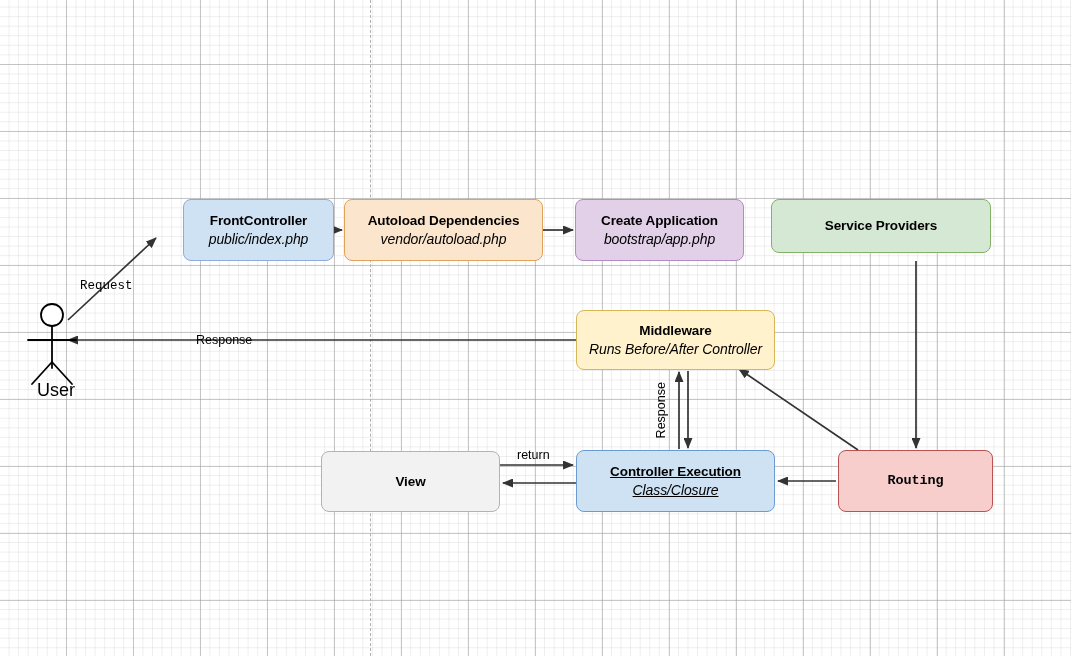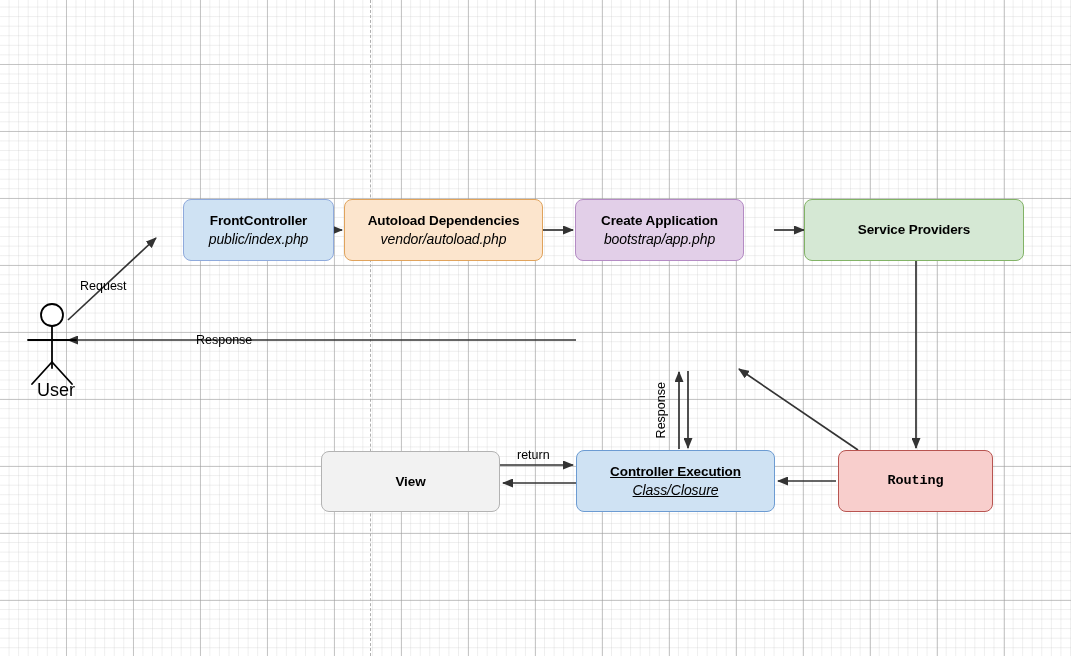--- a/index.html
+++ b/index.html
@@ -128,39 +128,43 @@
   <div class="node" style="left:344px;top:199px;width:199px;height:62px;background:#FCE5CD;border:1.6px solid #E0A35C;">
     <div class="node-title">Autoload Dependencies</div>
     <div class="node-sub">vendor/autoload.php</div>
   </div>
 
   <div class="node" style="left:575px;top:199px;width:169px;height:62px;background:#E2CFE8;border:1.6px solid #B48BC4;">
     <div class="node-title">Create Application</div>
     <div class="node-sub">bootstrap/app.php</div>
   </div>
 
-  <div class="node" style="left:804px;top:199px;width:220px;height:62px;background:#D5E8D4;border:1.6px solid #82B366;">
+  <div class="node" style="left:771px;top:199px;width:220px;height:54px;background:#D5E8D4;border:1.6px solid #82B366;">
     <div class="node-title">Service Providers</div>
   </div>
 
+  <div class="node" style="left:576px;top:310px;width:199px;height:60px;background:#FFF2CC;border:1.6px solid #D6B656;">
+    <div class="node-title">Middleware</div>
+    <div class="node-sub">Runs Before/After Controller</div>
+  </div>
 
   <div class="node" style="left:838px;top:450px;width:155px;height:62px;background:#F8CECC;border:1.6px solid #B85450;font-family:Liberation Mono, monospace;">
     <div class="node-title">Routing</div>
   </div>
 
   <div class="node" style="left:576px;top:450px;width:199px;height:62px;background:#CFE2F3;border:1.6px solid #6C9BD2;text-decoration:underline;">
     <div class="node-title">Controller Execution</div>
     <div class="node-sub">Class/Closure</div>
   </div>
 
   <div class="node" style="left:321px;top:451px;width:179px;height:61px;background:#F2F2F2;border:1.6px solid #B3B3B3;">
     <div class="node-title">View</div>
   </div>
 
-  <div class="edge-label" style="left:80px;top:280px;">Request</div>
+  <div class="edge-label" style="left:80px;top:280px;font-family:Liberation Mono, monospace;">Request</div>
 
   <div class="edge-label" style="left:196px;top:334px;">Response</div>
 
   <div class="edge-label vertical" style="left:633px;top:404px;">Response</div>
 
   <div class="edge-label" style="left:517px;top:449px;">return</div>
 
   <div class="actor-label" style="left:37px;top:380px;">User</div>
 
 </div>

